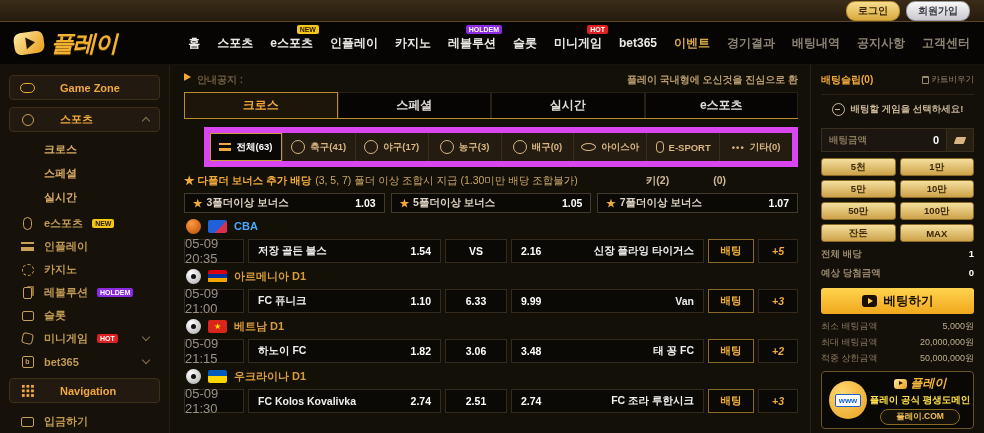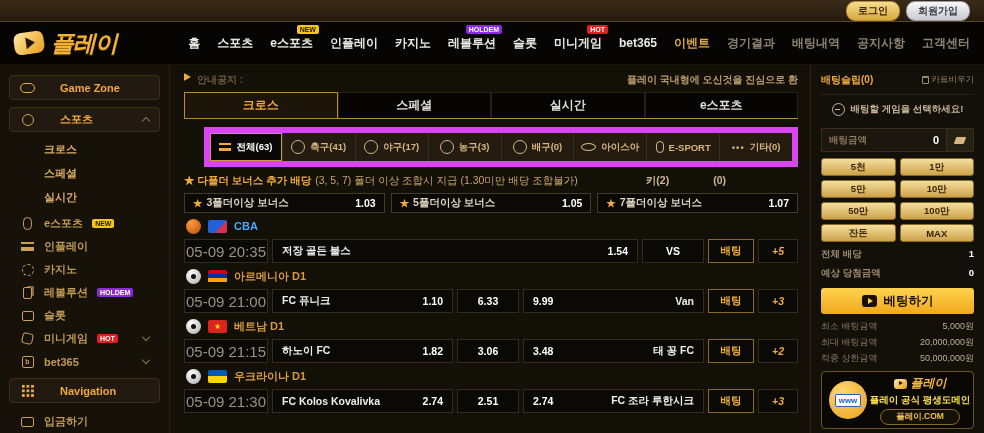--- a/index.html
+++ b/index.html
@@ -108,21 +108,21 @@
   .g-soccer:after { content:""; position:absolute; left:5px; top:5px; width:5px; height:5px; background:#111; border-radius:50%; }
   .g-flag { width:19px; height:13px; border-radius:2px; overflow:hidden; display:flex; flex-direction:column; flex:none; }
   .g-flag i { flex:1; display:block; }
   .flag-cba { background:linear-gradient(135deg,#2060d8 60%,#d83050 60%); align-items:center; justify-content:center; }
   .flag-vn { background:#da251d; align-items:center; justify-content:center; color:#ffde00; font-size:8px; display:flex; }
   .g-league { font-size:11px; font-weight:bold; color:#d89b3e; }
   .g-league.blue { color:#49a8ff; }
 
   .match { display:flex; gap:4px; height:24px; margin-top:2px; flex:none; }
   .cell { background:#0b0906; border:1px solid #352b1d; display:flex; align-items:center; font-size:10.5px; }
-  .m-time { width:84px; justify-content:center; color:#9a9183; font-size:15px; flex:none; }
+  .m-time { width:60px; justify-content:center; color:#9a9183; font-size:13px; flex:none; }
   .m-home { flex:1; padding:0 9px; color:#eee; font-weight:bold; min-width:0; }
   .m-home .odds { margin-left:auto; color:#fff; }
   .m-draw { width:62px; justify-content:center; color:#fff; font-weight:bold; flex:none; }
   .m-away { flex:1; padding:0 9px; color:#fff; font-weight:bold; min-width:0; }
   .m-away .name { margin-left:auto; color:#eee; }
   .m-bet { width:46px; justify-content:center; color:#f0b03c; font-weight:bold; border-color:#8a6a28; cursor:pointer; flex:none; }
   .m-more { width:40px; justify-content:center; color:#f0a93c; font-style:italic; font-weight:bold; cursor:pointer; flex:none; }
 
   
   .betslip { width:174px; flex:none; border-left:1px solid #2a2013; background:#130f09; padding:8px 10px 0; display:flex; flex-direction:column; }
@@ -365,20 +365,24 @@
         <span class="g-flag flag-cba"></span>
         <span class="g-league blue">CBA</span>
       </div>
       <div class="match">
         <div class="cell m-time">05-09 20:35</div>
         <div class="cell m-home">
             <span>저장 골든 불스</span>
             <span class="odds">1.54</span>
           </div>
         <div class="cell m-draw">VS</div>
+        <div class="cell m-away">
+            <span>2.16</span>
+            <span class="name">신장 플라잉 타이거스</span>
+          </div>
         <div class="cell m-bet">배팅</div>
         <div class="cell m-more">+5</div>
       </div>
 
       <div class="group">
         <span class="g-soccer"></span>
         <span class="g-flag">
             <i style="background:#d90012"></i>
             <i style="background:#0033a0"></i>
             <i style="background:#f2a800"></i>

